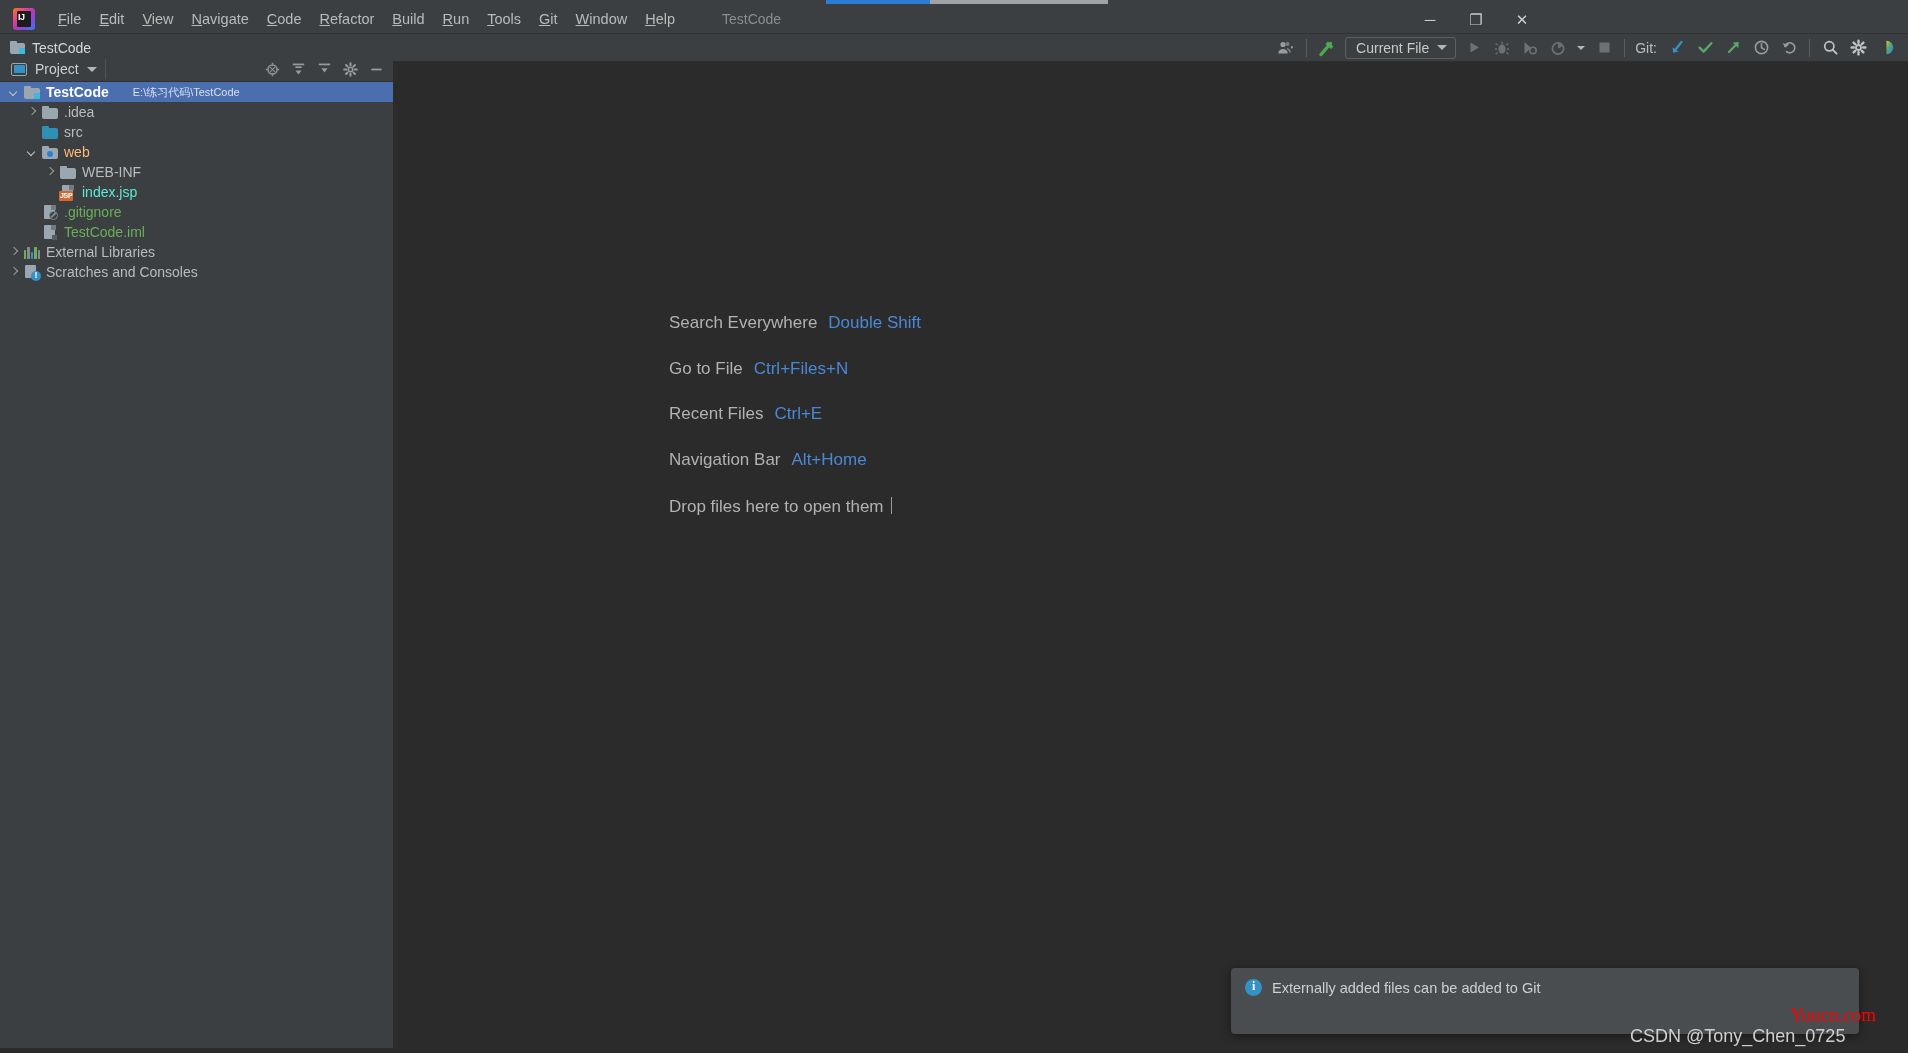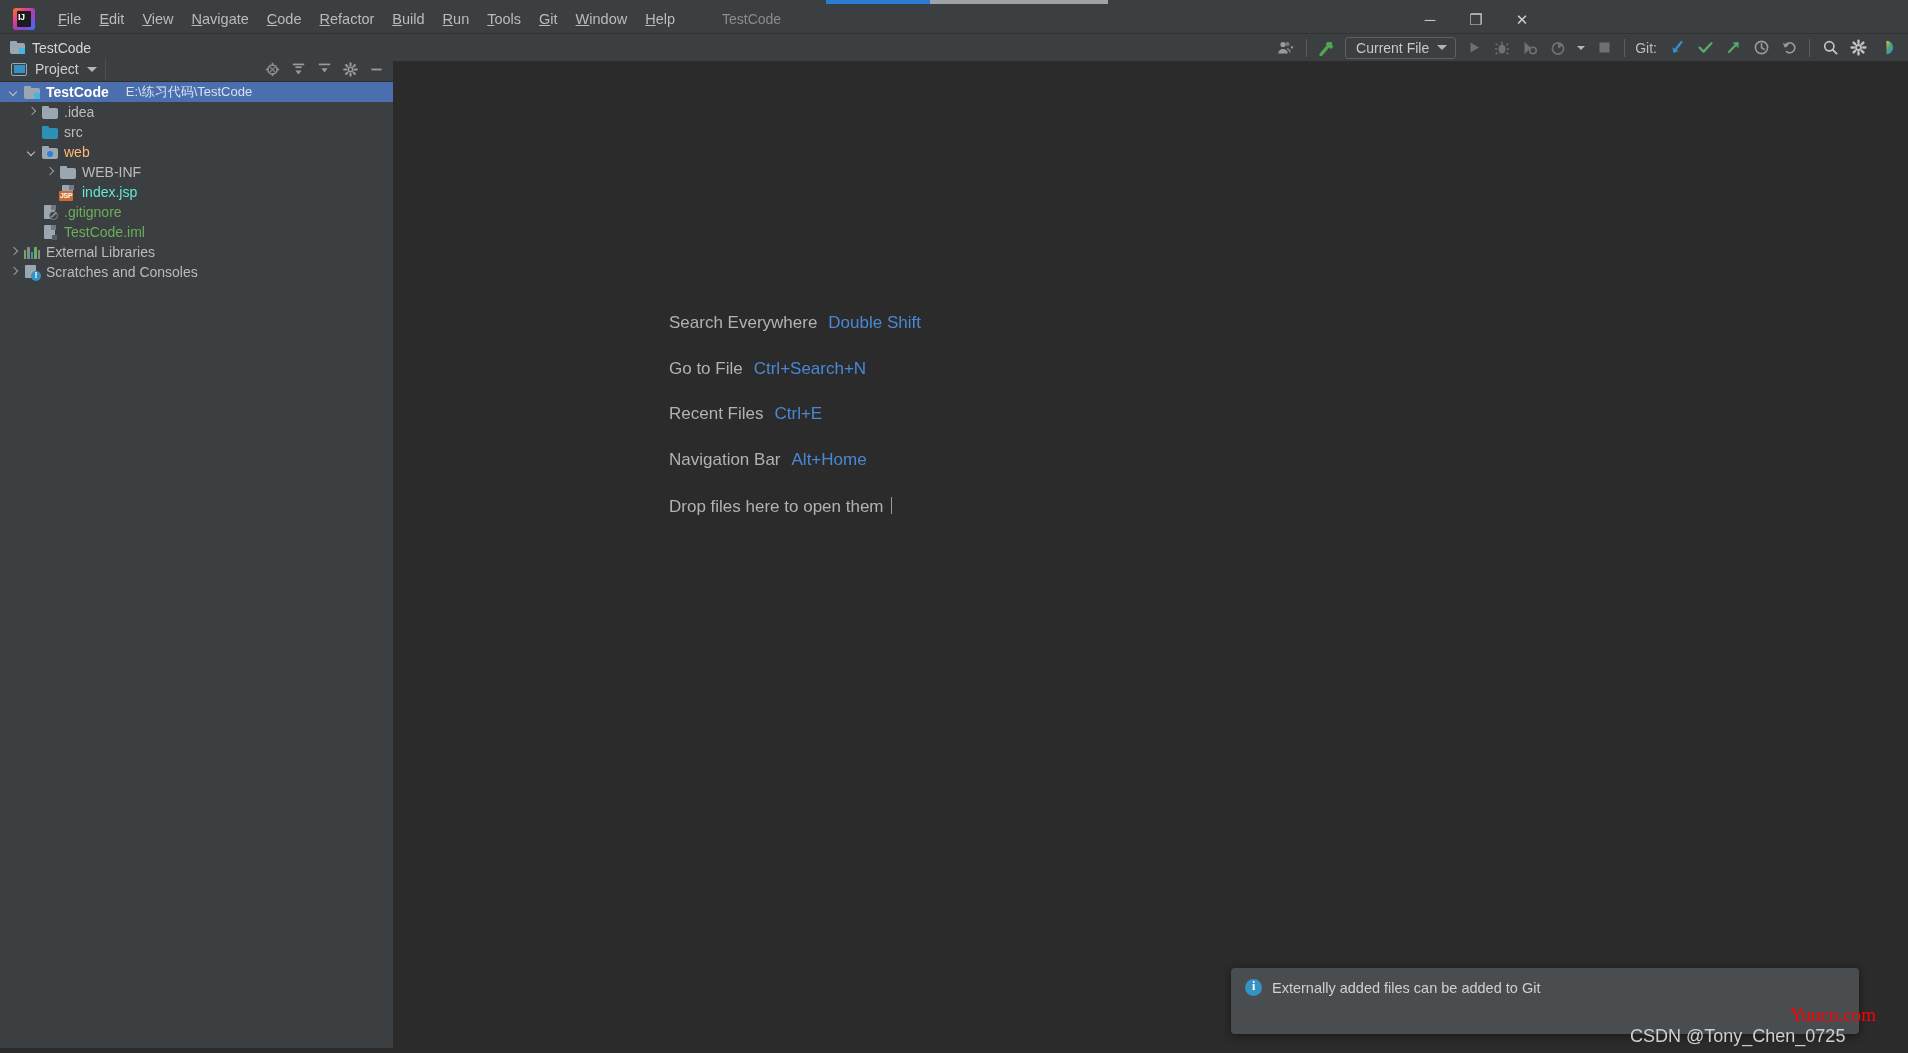--- a/index.html
+++ b/index.html
@@ -96,21 +96,21 @@
     content: ""; position: absolute; left: 3px; top: 1.5px;
     width: 5px; height: 5px; border-right: 1.6px solid #9a9a9a; border-top: 1.6px solid #9a9a9a;
     transform: rotate(45deg);
   }
   .arrow.down::before {
     content: ""; position: absolute; left: 1.5px; top: 2.5px;
     width: 5px; height: 5px; border-right: 1.6px solid #c6c6c6; border-bottom: 1.6px solid #c6c6c6;
     transform: rotate(45deg);
   }
   .nm { margin-left: 6px; }
-  .path { margin-left: 17px; color: #9b9b9b; font-size: 13px; }
+  .path { margin-left: 24px; color: #9b9b9b; font-size: 11px; }
   .row.sel .path { color: #d6e0f0; }
 
   .ic { width: 16px; height: 15px; position: relative; flex: none; }
   .ic-folder .b { position: absolute; left: 0; top: 3px; width: 16px; height: 11px; background: #9aa7b0; border-radius: 1px 2px 2px 2px; }
   .ic-folder .t { position: absolute; left: 0; top: 1px; width: 7px; height: 3px; background: #9aa7b0; border-radius: 1px 1px 0 0; }
   .ic-src .b { position: absolute; left: 0; top: 3px; width: 16px; height: 11px; background: #2e90b5; border-radius: 1px 2px 2px 2px; }
   .ic-src .t { position: absolute; left: 0; top: 1px; width: 7px; height: 3px; background: #2e90b5; border-radius: 1px 1px 0 0; }
   .ic-web .b { position: absolute; left: 0; top: 3px; width: 16px; height: 11px; background: #9aa7b0; border-radius: 1px 2px 2px 2px; }
   .ic-web .t { position: absolute; left: 0; top: 1px; width: 7px; height: 3px; background: #9aa7b0; border-radius: 1px 1px 0 0; }
   .ic-web .d { position: absolute; left: 5px; top: 6px; width: 6px; height: 6px; border-radius: 50%; background: #2b7fd4; }
@@ -490,21 +490,21 @@
   </div>
 
   <div class="editor">
     <div class="hints" id="hints">
         <div class="hint">
           <span class="lbl">Search Everywhere</span>
           <span class="key">Double Shift</span>
         </div>
         <div class="hint">
           <span class="lbl">Go to File</span>
-          <span class="key">Ctrl+Search+N</span>
+          <span class="key">Ctrl+Files+N</span>
         </div>
         <div class="hint">
           <span class="lbl">Recent Files</span>
           <span class="key">Ctrl+E</span>
         </div>
         <div class="hint">
           <span class="lbl">Navigation Bar</span>
           <span class="key">Alt+Home</span>
         </div>
         <div class="hint last">

